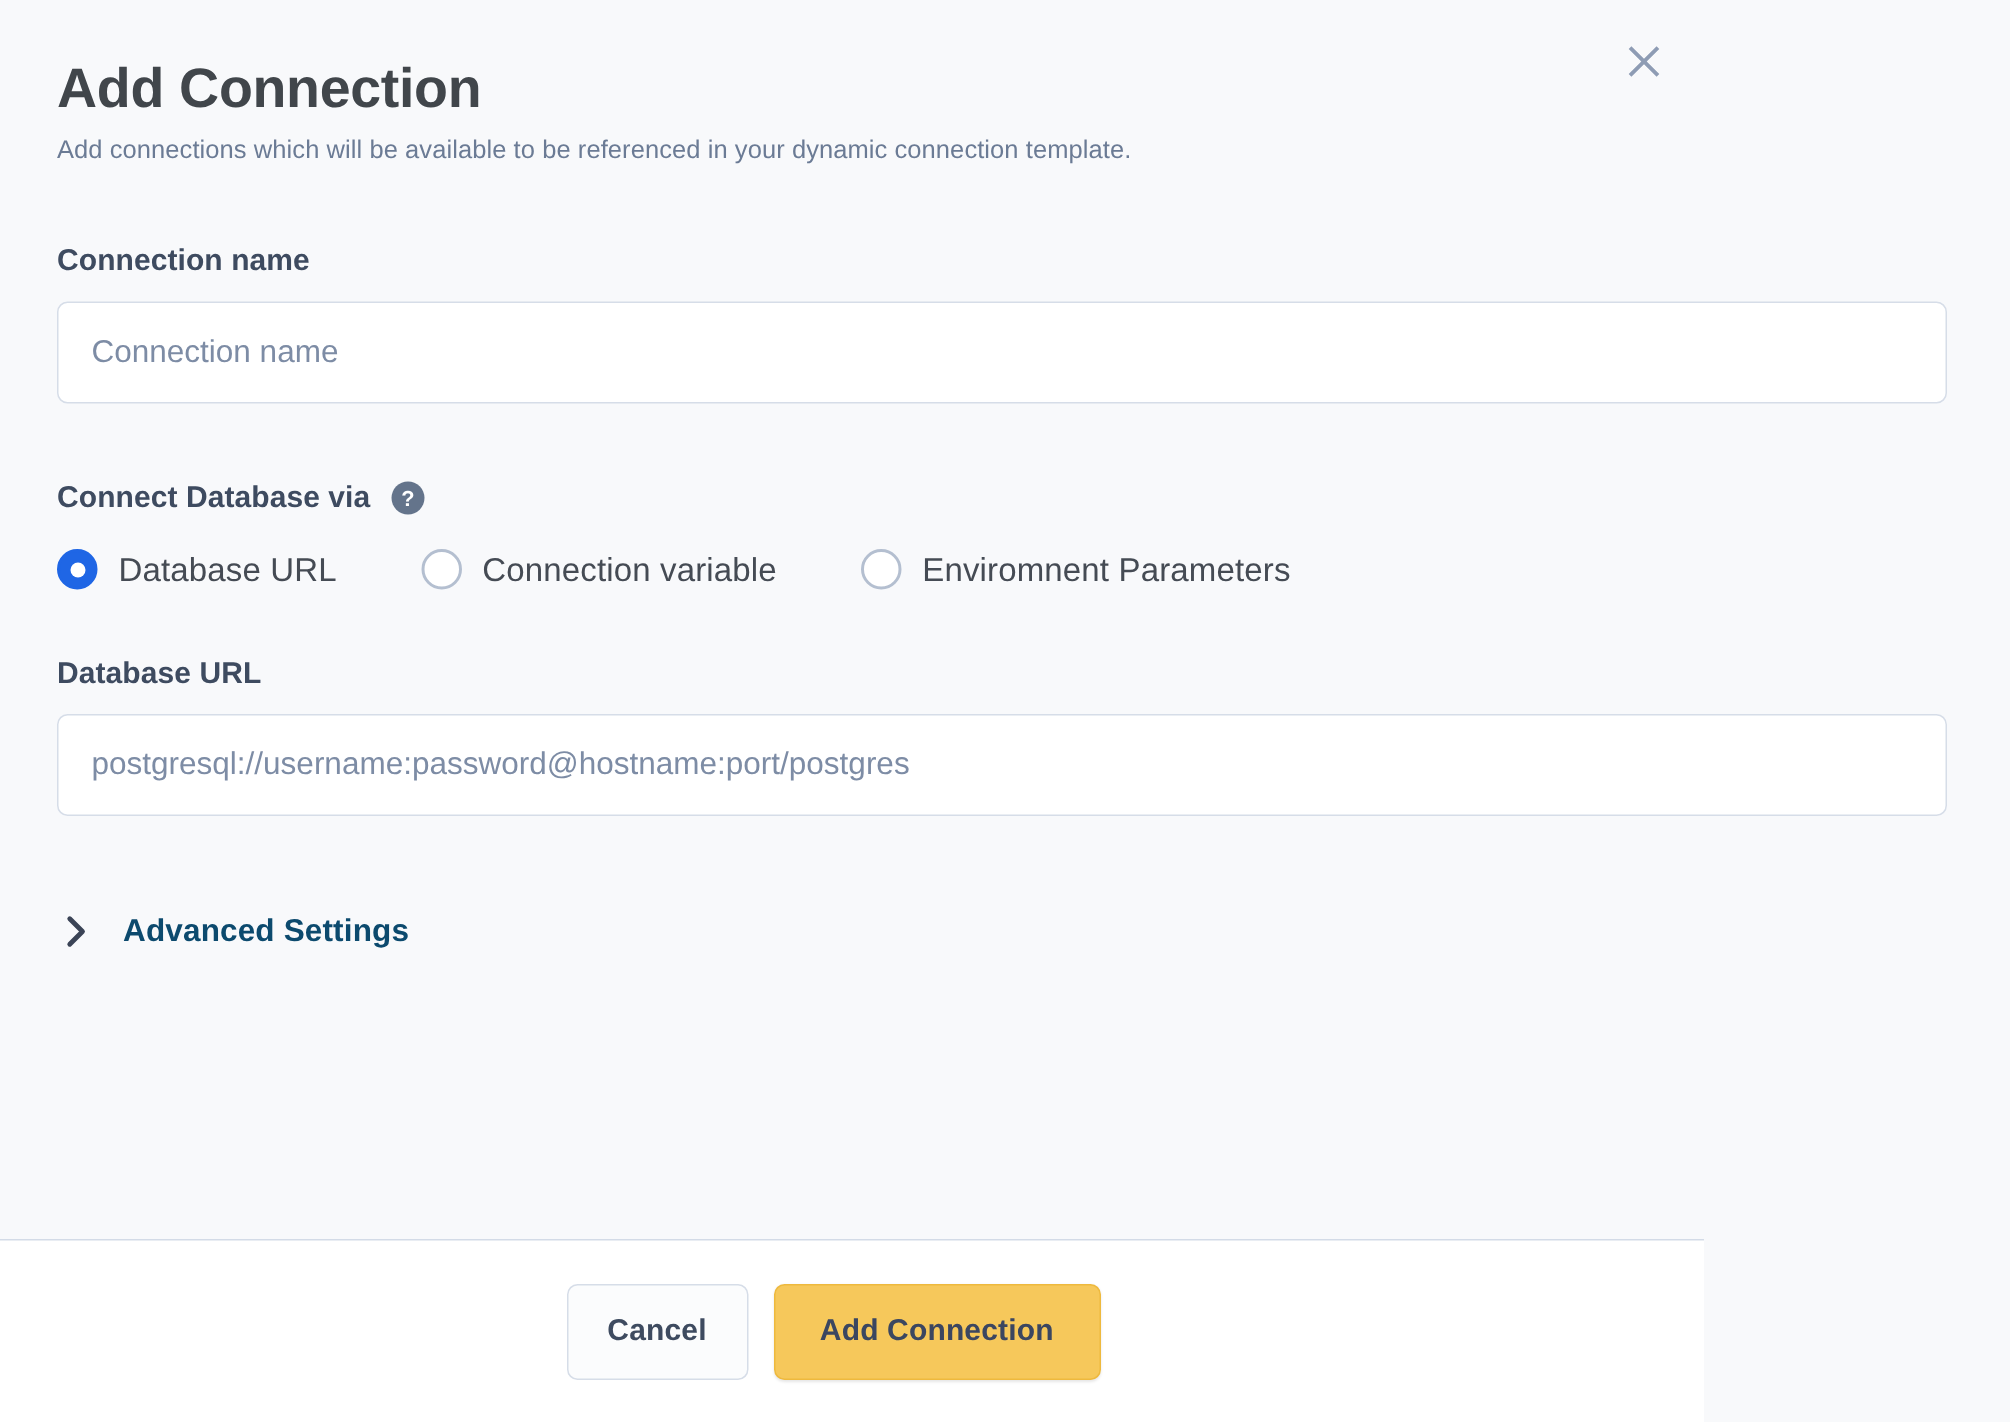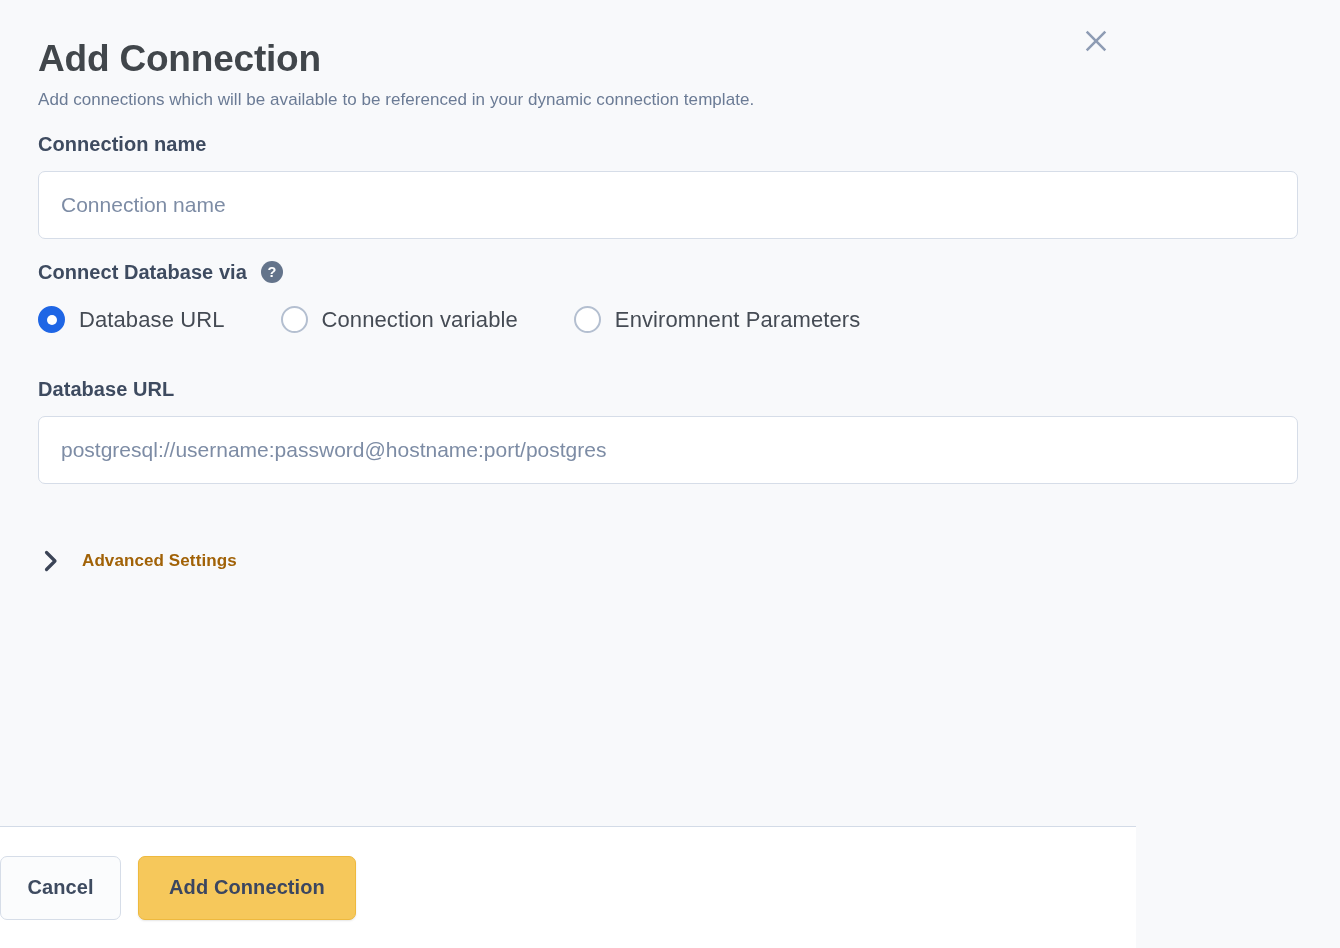--- a/index.html
+++ b/index.html
@@ -55,21 +55,21 @@
   }
 
   .modal-subtitle {
     font-size: 17px;
     color: #6b7b95;
     margin: 0;
     line-height: 1.4;
     letter-spacing: 0.05px;
   }
 
-  .field-group { margin-top: 21px; }
+  .field-group { margin-top: 51px; }
   .field-group.tight { margin-top: 45px; }
 
   .field-label {
     font-size: 20px;
     font-weight: bold;
     color: #3e4b60;
     margin-bottom: 15px;
     display: flex;
     align-items: center;
     gap: 13px;
@@ -157,35 +157,35 @@
   .chevron-icon {
     display: inline-flex;
     align-items: center;
     justify-content: center;
     width: 26px;
     height: 26px;
     flex: 0 0 auto;
   }
   .advanced-label {
     margin-left: 18px;
-    font-size: 17px;
-    font-weight: bold;
-    color: #a16207;
+    font-size: 21px;
+    font-weight: bold;
+    color: #0c4a6e;
     letter-spacing: 0.1px;
   }
 
   
   .modal-footer {
     flex: 0 0 auto;
     height: 122px;
     background: #ffffff;
     border-top: 1px solid #d3dbe7;
     display: flex;
     align-items: center;
-    justify-content: flex-start;
+    justify-content: center;
     padding-right: 25px;
     gap: 17px;
   }
 
   .btn {
     font-family: "Liberation Sans", sans-serif;
     font-size: 20px;
     font-weight: bold;
     border-radius: 7px;
     cursor: pointer;

